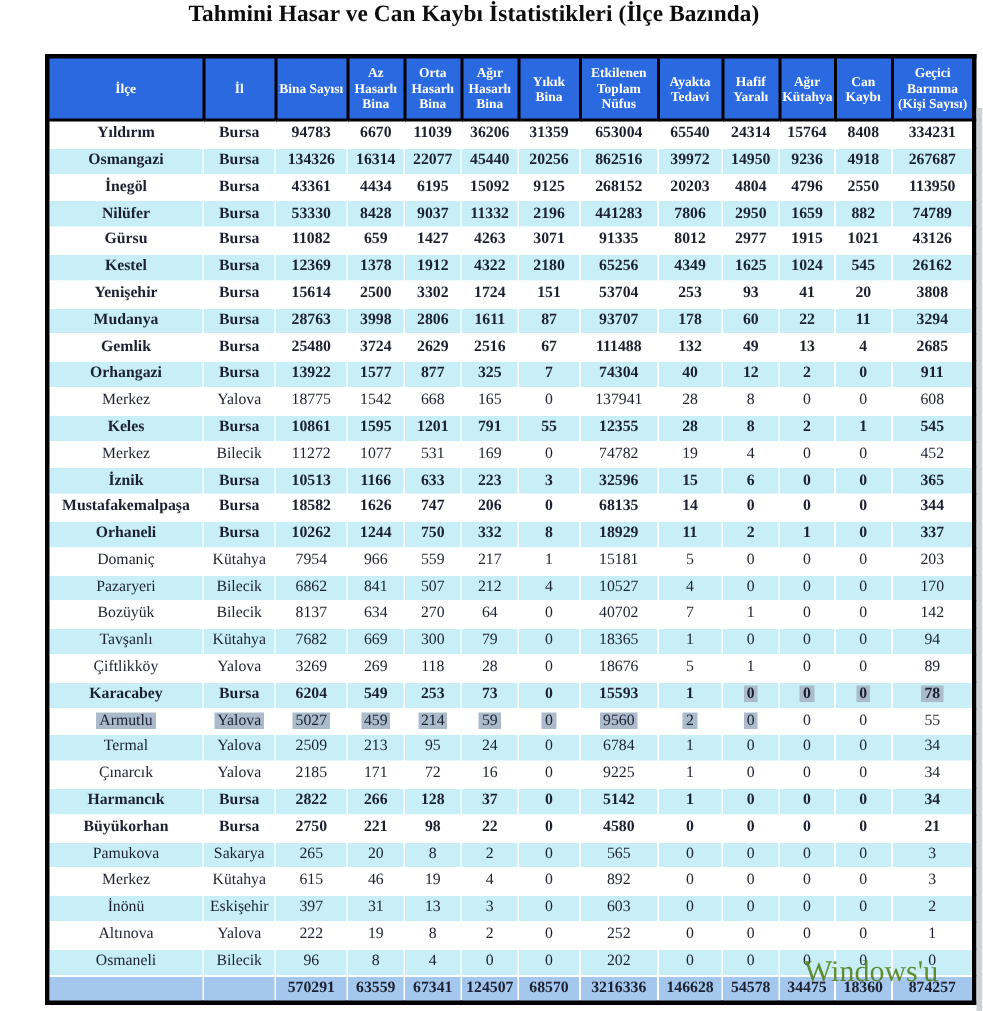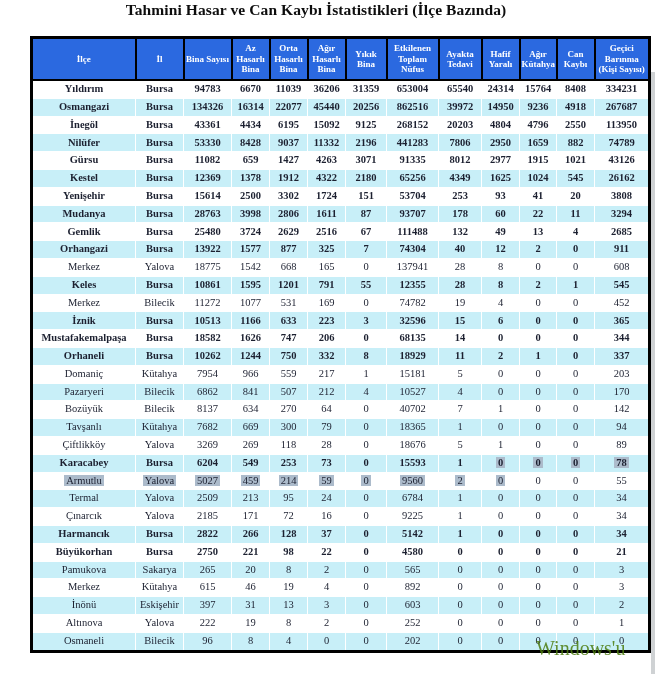--- a/index.html
+++ b/index.html
@@ -574,17 +574,32 @@
         <td><span>4</span></td>
         <td><span>0</span></td>
         <td><span>0</span></td>
         <td><span>202</span></td>
         <td><span>0</span></td>
         <td><span>0</span></td>
         <td><span>0</span></td>
         <td><span>0</span></td>
         <td><span>0</span></td>
       </tr>
+      <tr class="total">
+        <td></td>
+        <td></td>
+        <td>570291</td>
+        <td>63559</td>
+        <td>67341</td>
+        <td>124507</td>
+        <td>68570</td>
+        <td>3216336</td>
+        <td>146628</td>
+        <td>54578</td>
+        <td>34475</td>
+        <td>18360</td>
+        <td>874257</td>
+      </tr>
     </tbody>
 </table>
 
 <div class="watermark">Windows'u</div>
 <div class="edge-right"></div>
 
 </body></html>

